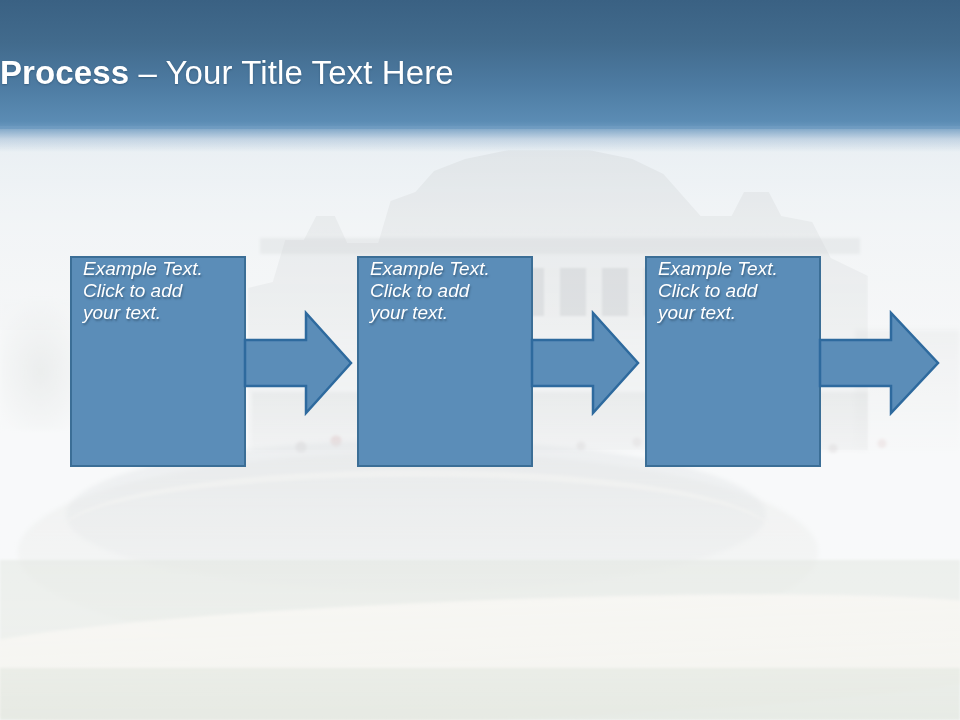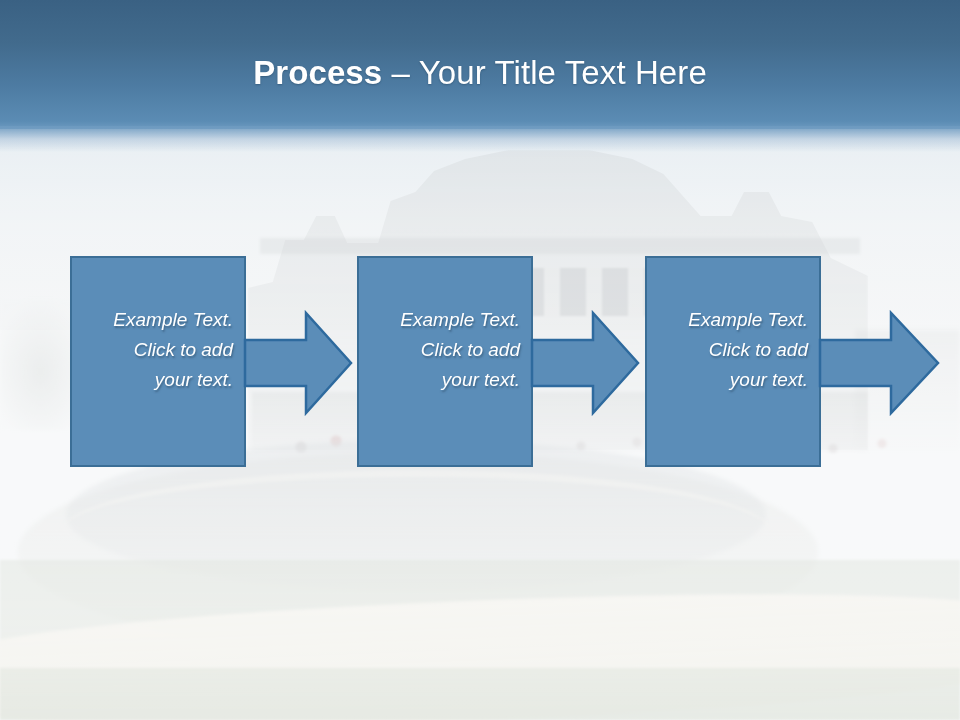--- a/index.html
+++ b/index.html
@@ -168,21 +168,21 @@
     background: linear-gradient(to bottom, #3a6183 0%, #426b8d 34%, #4d7ba2 66%, #5b8cb4 94%, #6d9ac0 100%);
   }
   .header-fade {
     position: absolute;
     left: 0; top: 126px; width: 960px; height: 26px;
     background: linear-gradient(to bottom, rgba(109,154,192,0.95), rgba(150,180,208,0.45), rgba(190,208,224,0.0));
   }
   .slide-title {
     position: absolute;
     left: 0; top: 53px; width: 960px;
-    text-align: center;
+    text-align: left;
     color: #ffffff;
     font-size: 33px;
     line-height: 40px;
     letter-spacing: 0.1px;
     white-space: nowrap;
     text-shadow: 0 1px 2px rgba(20,45,70,0.35);
   }
   .slide-title .t-bold { font-weight: bold; }
   .slide-title .t-reg  { font-weight: normal; }
 
@@ -197,27 +197,26 @@
     width: 176px;
     height: 211px;
     background: #5b8db8;
     border: 2px solid #3b6e96;
     box-sizing: border-box;
     display: flex;
     align-items: flex-start;
     justify-content: center;
   }
   .proc-box-text {
-    margin-top: 47px;
     width: 150px;
     color: #ffffff;
     font-style: italic;
     font-size: 19px;
-    line-height: 30px;
-    text-align: right;
+    line-height: 22px;
+    text-align: left;
     white-space: pre-line;
     text-shadow: 1px 2px 2px rgba(40,70,95,0.55);
   }
 
   .proc-arrow {
     position: absolute;
     top: 56px;
     width: 108px;
     height: 102px;
   }

